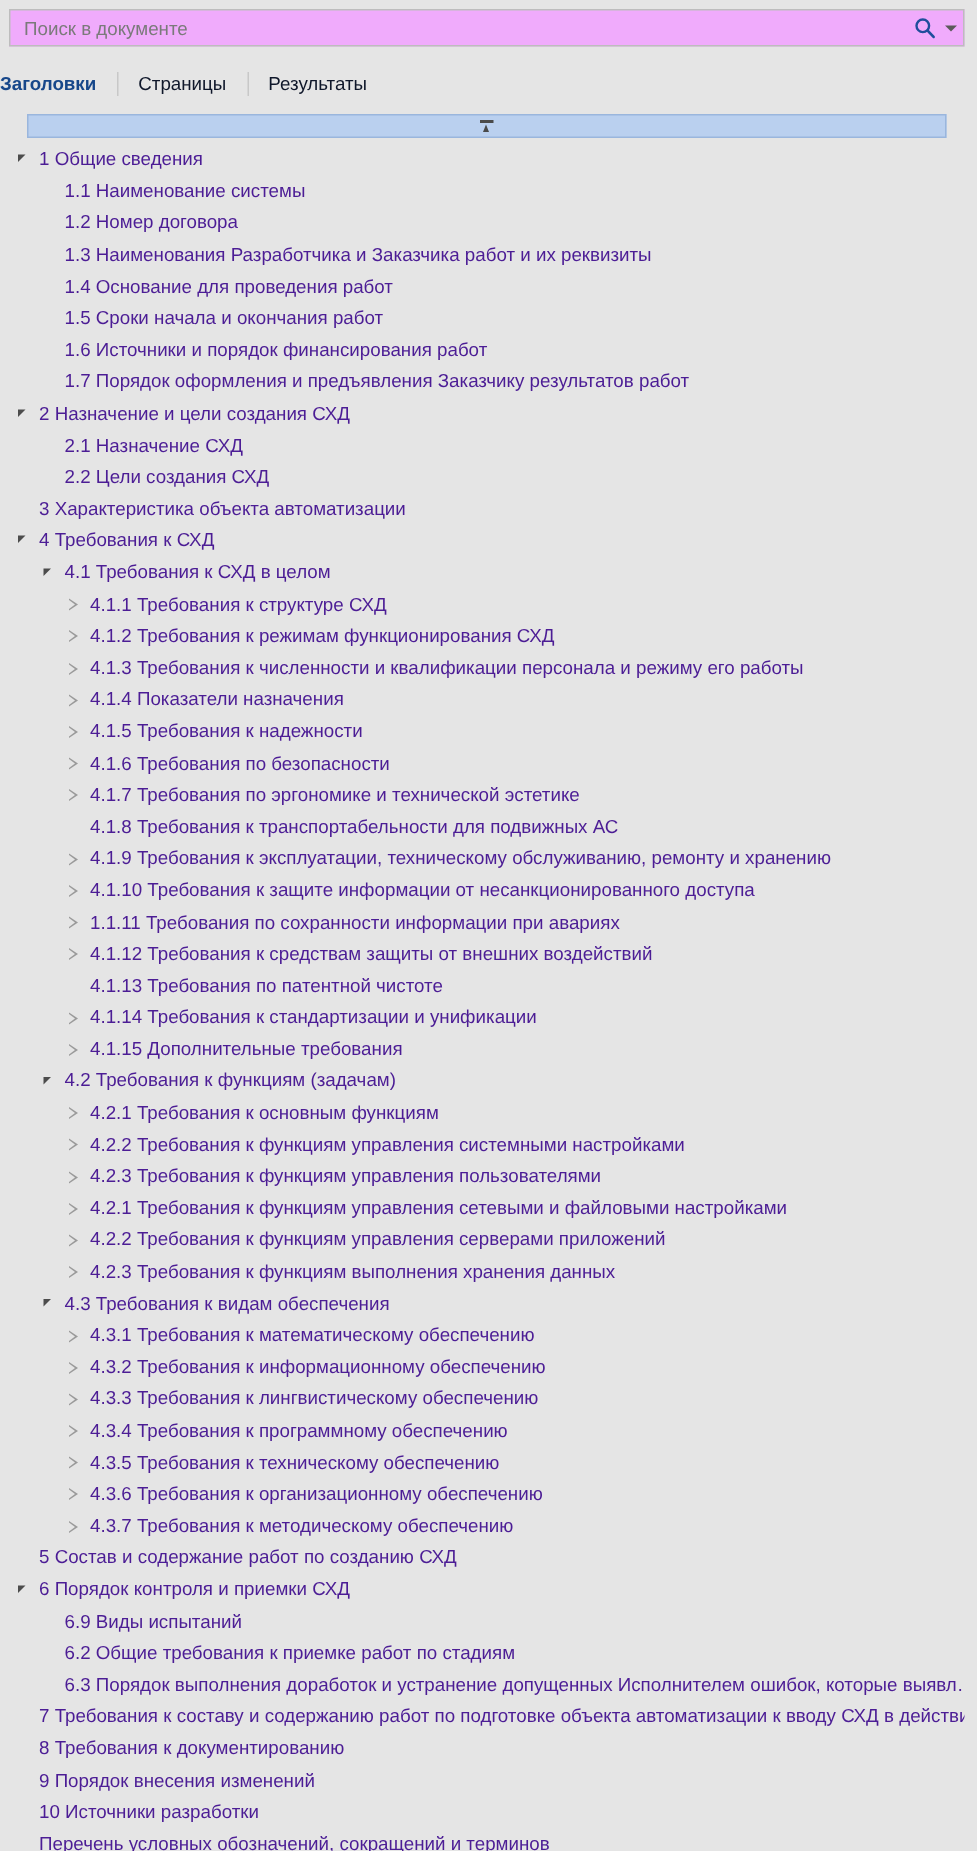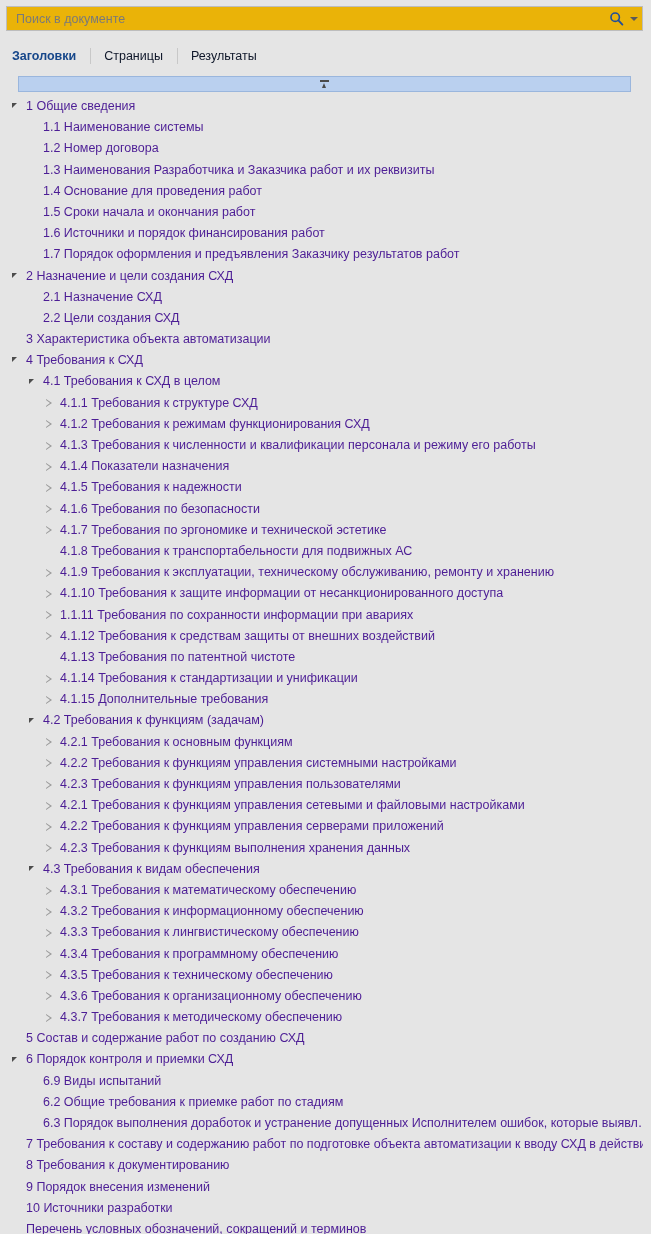--- a/index.html
+++ b/index.html
@@ -19,21 +19,21 @@
   }
 
   
   .search-row {
     position: absolute;
     left: 6px;
     top: 6px;
     width: 637px;
     height: 25px;
     box-sizing: border-box;
-    background: #eab308;
+    background: #f0abfc;
     border: 1px solid #bdbdbd;
     display: flex;
     align-items: center;
   }
   .search-input {
     flex: 1 1 auto;
     border: 0;
     outline: 0;
     background: transparent;
     font-family: "Liberation Sans", sans-serif;
@@ -84,21 +84,21 @@
   }
   .tab {
     position: relative;
     font-size: 12.5px;
     color: #0f172a;
     cursor: pointer;
     white-space: nowrap;
     padding: 0 14px;
     line-height: 24px;
   }
-  .tab:first-child { padding-left: 12px; }
+  .tab:first-child { padding-left: 0; }
   .tab.active {
     color: #17478a;
     font-weight: bold;
   }
   .tab + .tab::before {
     content: "";
     position: absolute;
     left: 0;
     top: 4px;
     bottom: 4px;

